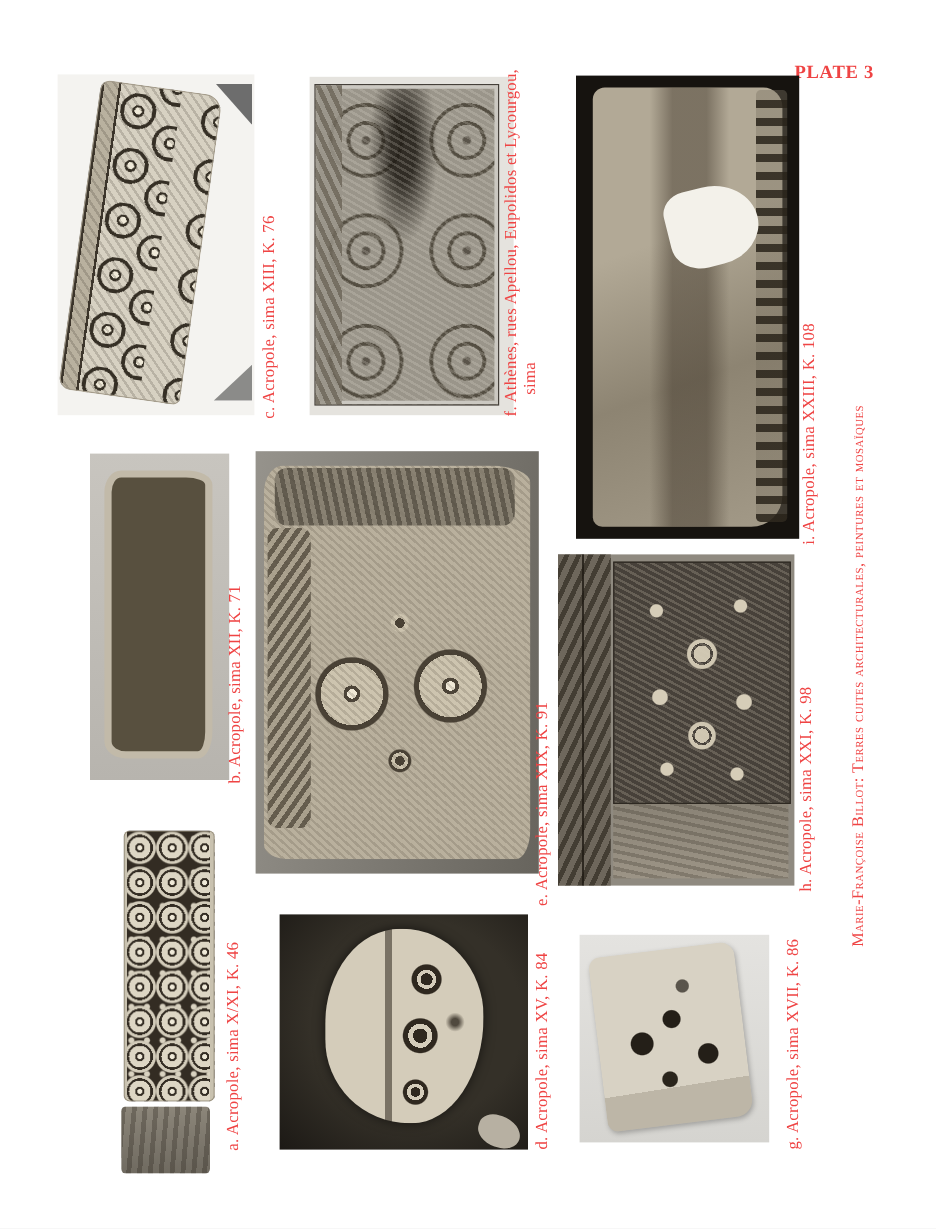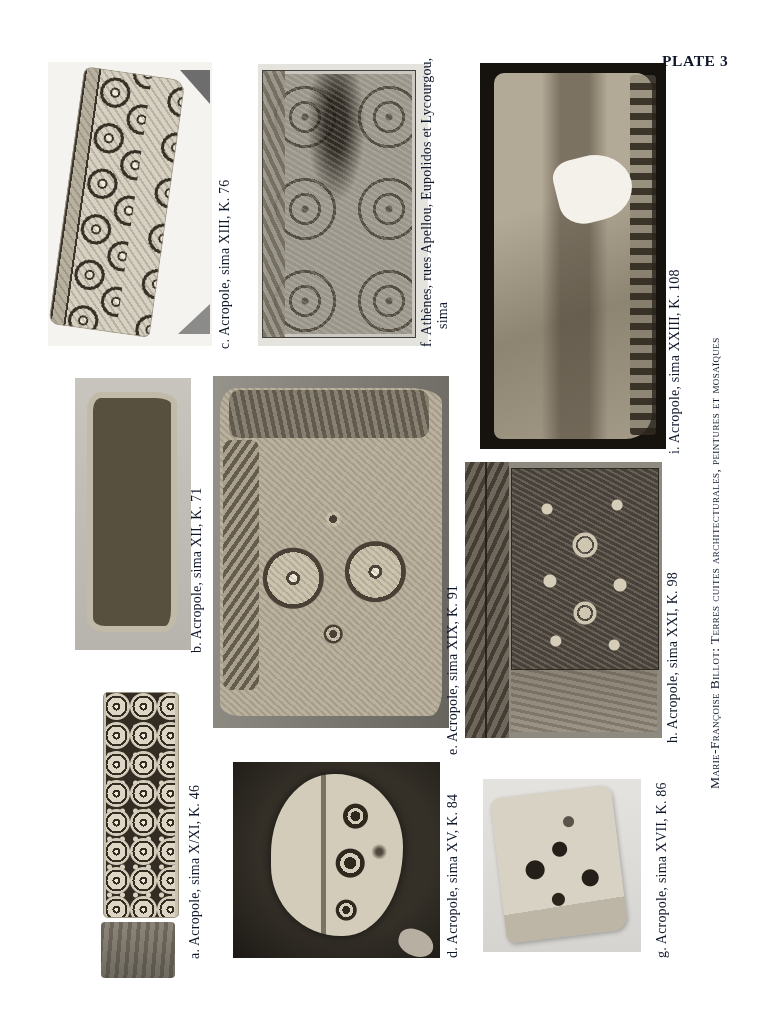--- a/index.html
+++ b/index.html
@@ -1,18 +1,18 @@
 <!DOCTYPE html>
 <html><head>
 <meta charset="utf-8">
 <style>
   html,body{margin:0;padding:0;background:#e9e9e9;}
   .page{
     position:relative;width:780px;height:1024px;background:#ffffff;
-    overflow:hidden;font-family:"Liberation Serif", serif;color:#0f172a;
+    overflow:hidden;font-family:"Liberation Serif", serif;color:#ef4444;
   }
   
   .plate-label{
     position:absolute;left:662px;top:52px;
     font-size:15.5px;font-weight:bold;letter-spacing:.6px;
   }
   .vcap{
     position:absolute;transform-origin:0 0;transform:rotate(-90deg);
     white-space:nowrap;font-size:14px;line-height:16px;letter-spacing:.2px;
   }

